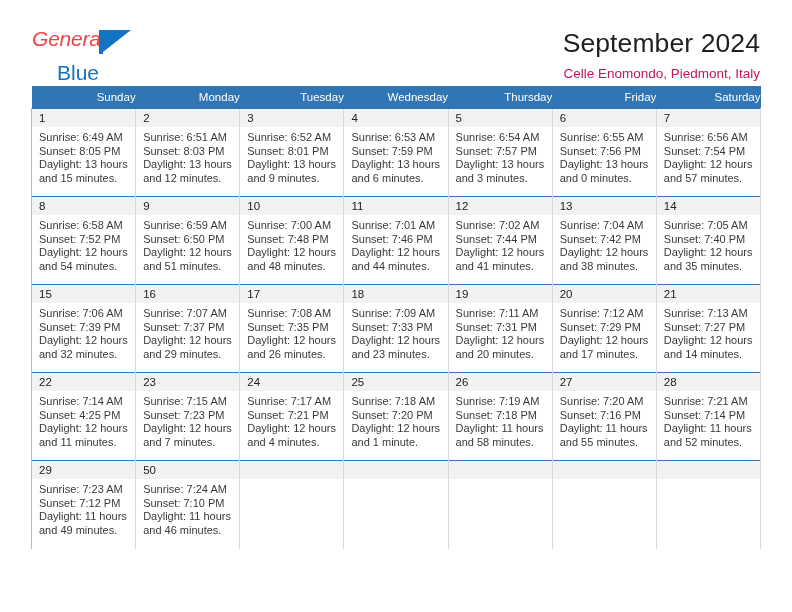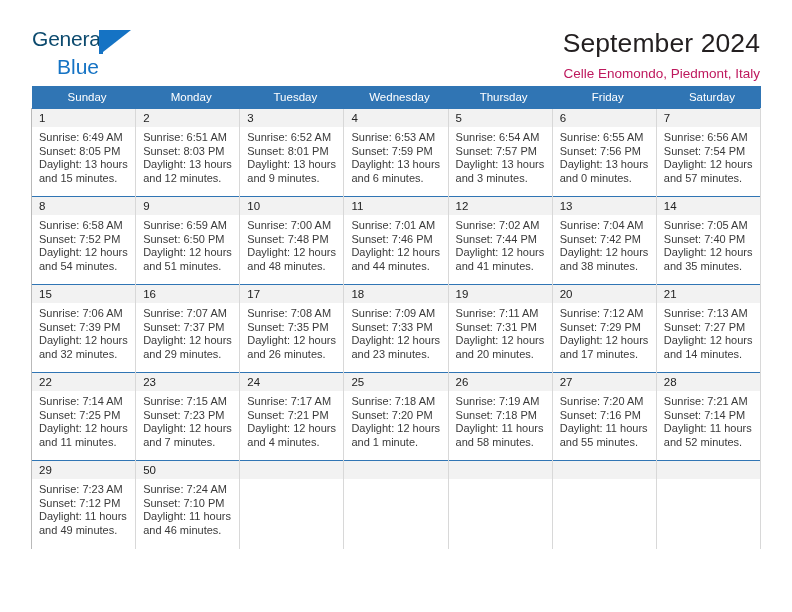--- a/index.html
+++ b/index.html
@@ -36,31 +36,32 @@
   .logo {
     position: relative;
     width: 130px;
     height: 48px;
     line-height: 1;
     user-select: none;
   }
   .logo-general {
     font-size: 21px;
     letter-spacing: -0.2px;
-    color: #0c4a6e;
+    color: #ef4444;
     font-family: "Liberation Sans", sans-serif;
     display: block;
     height: 23px;
+    font-style: italic;
   }
   .logo-blue {
     font-size: 21px;
     color: #1573c4;
     display: block;
     margin-left: 25px;
-    margin-top: 5px;
+    margin-top: 11px;
   }
   .logo-flag {
     position: absolute;
     left: 67px;
     top: 2px;
     width: 34px;
     height: 24px;
   }
   .logo-flag .pole {
     position: absolute;
@@ -108,21 +109,21 @@
   table.calendar {
     width: 730px;
     border-collapse: collapse;
     table-layout: fixed;
   }
   table.calendar th {
     background: #3075b4;
     color: #ffffff;
     font-size: 11.5px;
     font-weight: normal;
-    text-align: center;
+    text-align: right;
     padding: 5px 0 5px 7px;
     height: 21px;
     border: none;
   }
   table.calendar td {
     vertical-align: top;
     padding: 0;
     border-top: 1px solid #3075b4;
     border-left: 1px solid #d8d8d8;
     background: #ffffff;
@@ -366,21 +367,21 @@
                 <div class="line">Sunset: 7:27 PM</div>
                 <div class="line">Daylight: 12 hours and 14 minutes.</div>
               </div>
             </td>
           </tr>
           <tr class="week-row">
             <td>
               <div class="daynum">22</div>
               <div class="details">
                 <div class="line">Sunrise: 7:14 AM</div>
-                <div class="line">Sunset: 7:25 PM</div>
+                <div class="line">Sunset: 4:25 PM</div>
                 <div class="line">Daylight: 12 hours and 11 minutes.</div>
               </div>
             </td>
             <td>
               <div class="daynum">23</div>
               <div class="details">
                 <div class="line">Sunrise: 7:15 AM</div>
                 <div class="line">Sunset: 7:23 PM</div>
                 <div class="line">Daylight: 12 hours and 7 minutes.</div>
               </div>

